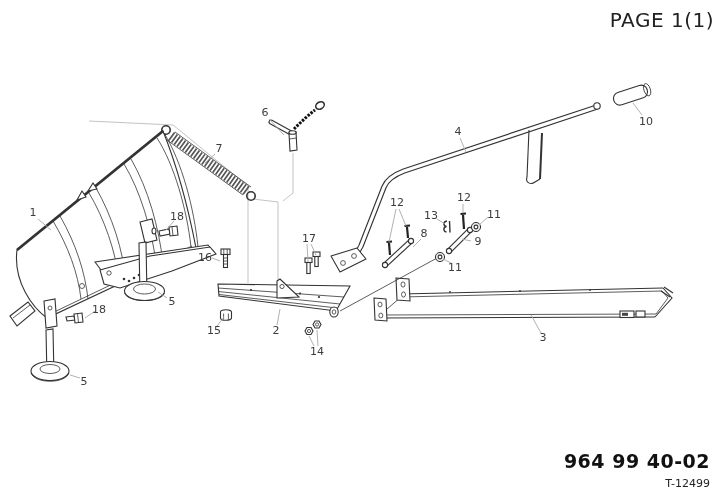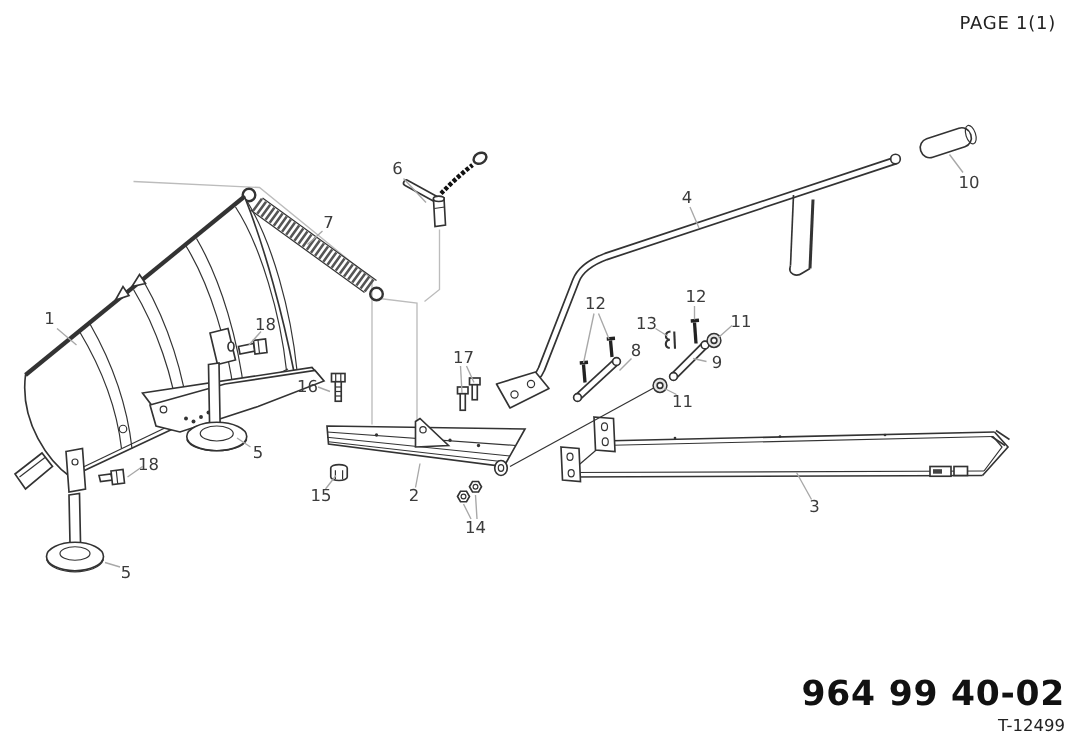--- a/index.html
+++ b/index.html
@@ -1,20 +1,20 @@
 <!DOCTYPE html>
 <html><head>
 <meta charset="utf-8">
 <style>
   html,body{margin:0;padding:0;}
   body{width:718px;height:500px;background:#ffffff;position:relative;overflow:hidden;
        font-family:"DejaVu Sans","Liberation Sans",sans-serif;color:#2f2f2f;}
   .stage{position:absolute;inset:0;width:718px;height:500px;}
-  .hdr{position:absolute;top:8px;right:14px;font-size:12px;letter-spacing:.5px;color:#222;text-align:center;}
-  .pn{position:absolute;top:450px;right:8px;font-size:23px;font-weight:bold;color:#111;letter-spacing:.5px;}
+  .hdr{position:absolute;top:8px;right:4px;font-size:20px;letter-spacing:.5px;color:#222;text-align:center;}
+  .pn{position:absolute;top:450px;right:8px;font-size:19px;font-weight:bold;color:#111;letter-spacing:.5px;}
   .dc{position:absolute;top:477px;right:8px;font-size:11px;color:#222;}
   svg{position:absolute;inset:0;}
   svg text{font-family:"DejaVu Sans","Liberation Sans",sans-serif;font-size:11px;fill:#3c3c3c;}
   .ln{stroke:#333;fill:none;stroke-width:1.1;}
   .fw{stroke:#333;fill:#fff;stroke-width:1.1;}
   .thin{stroke:#333;fill:none;stroke-width:.8;}
   .lead{stroke:#a8a8a8;stroke-width:.9;fill:none;}
   .ref{stroke:#bcbcbc;stroke-width:.9;fill:none;}
 </style>
 </head>

